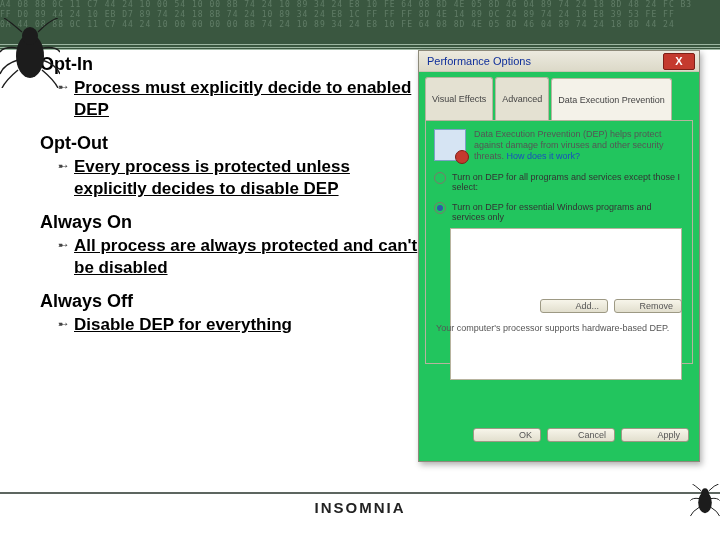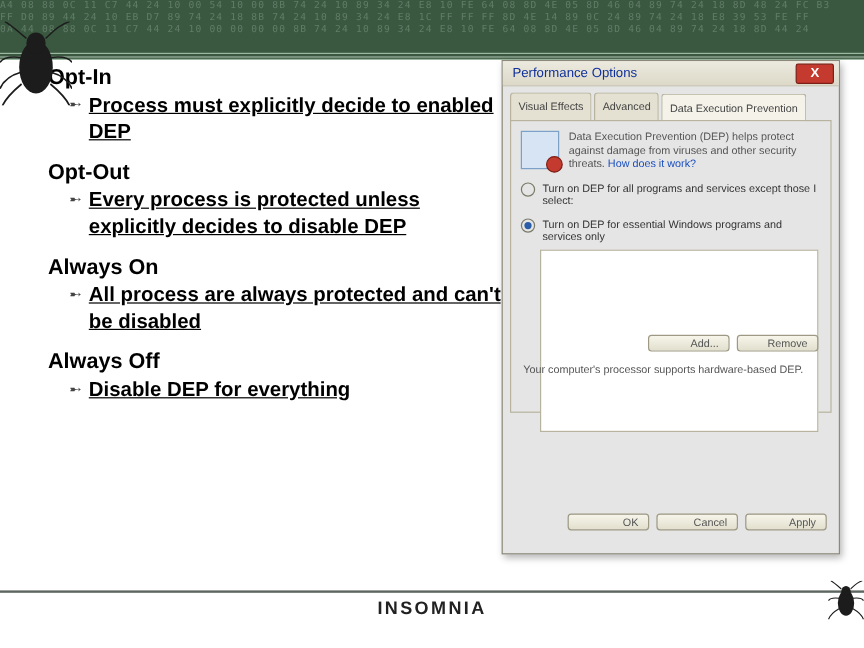--- a/index.html
+++ b/index.html
@@ -104,21 +104,21 @@
   line-height: 22px;
   text-decoration: underline;
 }
 
 .dlg {
   position: absolute;
   top: 50px;
   right: 20px;
   width: 280px;
   height: 410px;
-  background: #e5e5e5;
+  background: #22c55e;
   border: 1px solid #8d8a7a;
   box-shadow: 2px 3px 6px rgba(0,0,0,.3);
   font-family: "Segoe UI", Tahoma, sans-serif;
   font-size: 10px;
   color: #333;
 }
 .dlg .titlebar {
   position: relative;
   height: 20px;
   background: linear-gradient(#eceadf, #dcd9c8);
@@ -143,21 +143,21 @@
   font-weight: bold;
   font-size: 11px;
 }
 .dlg .tabs {
   display: flex;
   gap: 0;
   padding: 5px 6px 0 6px;
   font-size: 9px;
 }
 .dlg .tab {
-  padding: 6px 6px;
+  padding: 16px 6px;
   border: 1px solid #b7b39e;
   border-bottom: none;
   background: #e4e1d2;
   margin-right: 2px;
   border-top-left-radius: 3px;
   border-top-right-radius: 3px;
   color: #444;
 }
 .dlg .tab.active {
   background: #f4f2e9;

